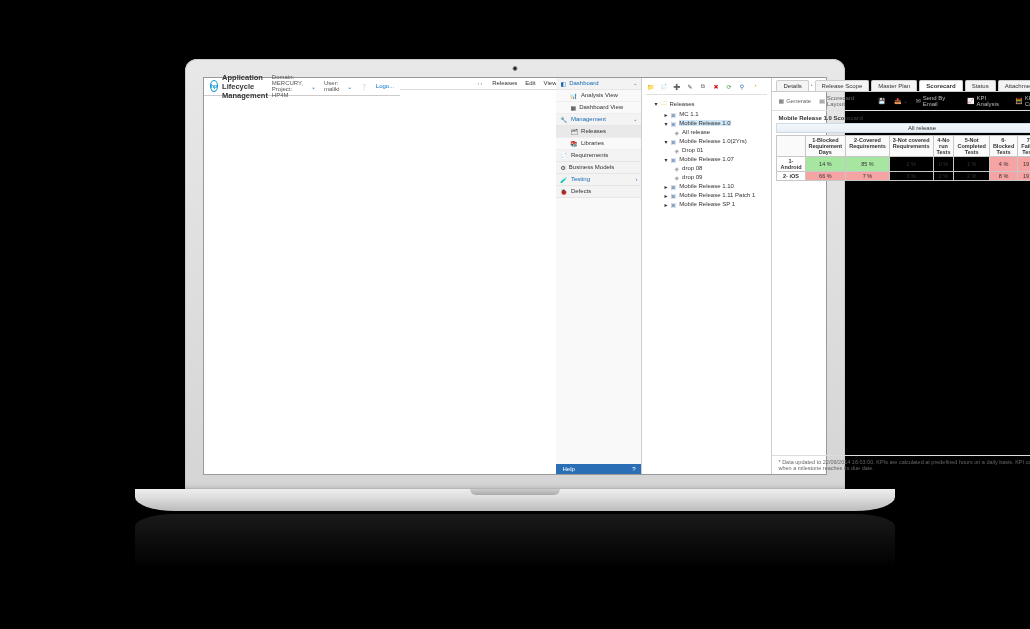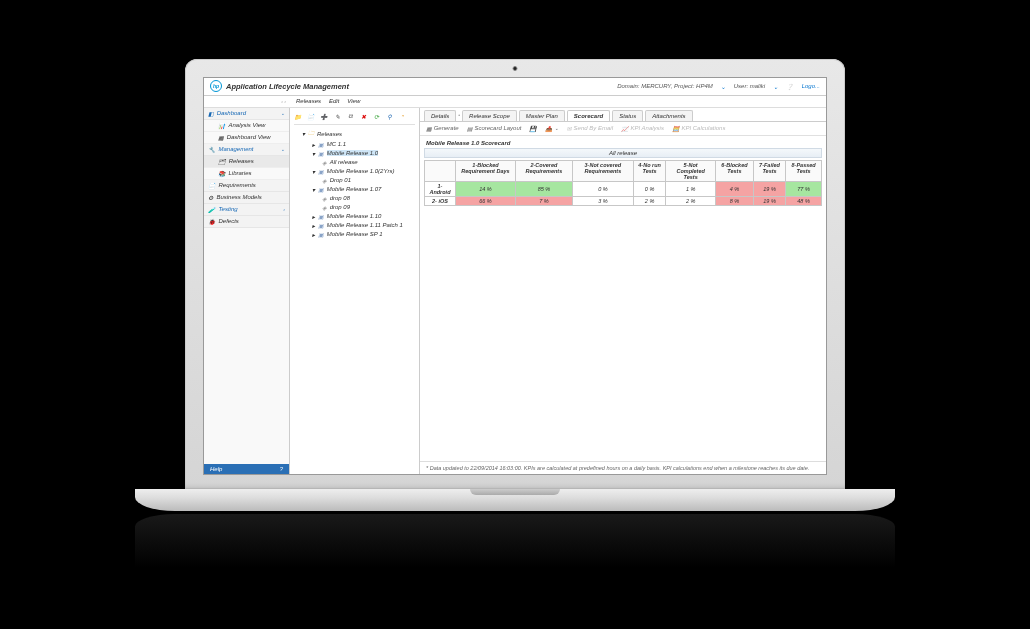--- a/index.html
+++ b/index.html
@@ -23,24 +23,23 @@
   }
   .camera {
     position: absolute; top: 7px; left: 50%; transform: translateX(-50%);
     width: 5px; height: 5px; background: #222; border-radius: 50%;
     border: 1px solid #888;
   }
   .screen-inner {
     width: 100%; height: 100%;
     background: #fff;
     border: 1px solid #999;
-    display: flex; flex-direction: column;
+    display: flex; flex-direction: row;
     font-size: 6px;
     color: #333;
-    font-style: italic;
   }
   .laptop-base {
     width: 760px; height: 22px;
     background: linear-gradient(#eee 0%, #ddd 40%, #bbb 100%);
     border-radius: 0 0 40px 40px / 0 0 14px 14px;
     position: relative;
     box-shadow: 0 3px 8px rgba(0,0,0,0.5);
   }
   .laptop-notch {
     position: absolute; top: 0; left: 50%; transform: translateX(-50%);

